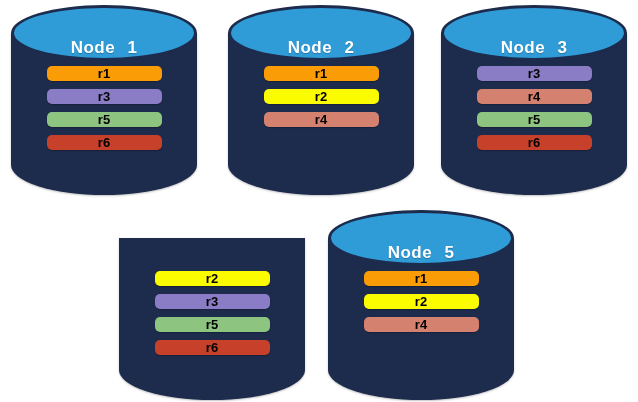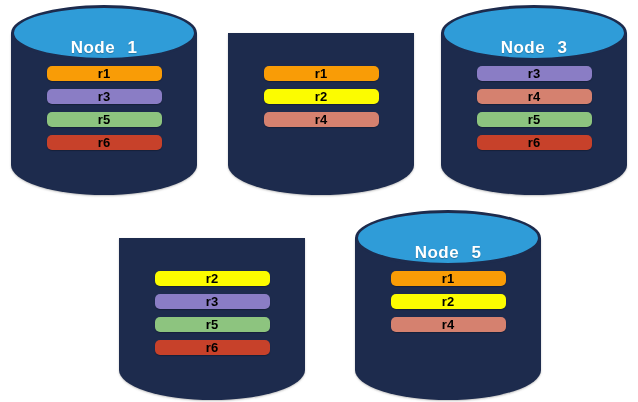--- a/index.html
+++ b/index.html
@@ -84,20 +84,23 @@
     </div>
     <div class="bars">
         <div class="bar" style="background: rgb(249, 156, 6); color: rgb(0, 0, 0);">r1</div>
         <div class="bar" style="background: rgb(138, 125, 197); color: rgb(0, 0, 0);">r3</div>
         <div class="bar" style="background: rgb(141, 196, 127); color: rgb(0, 0, 0);">r5</div>
         <div class="bar" style="background: rgb(199, 65, 42); color: rgb(0, 0, 0);">r6</div>
       </div>
   </div>
     <div class="node" style="left: 228px; top: 5px;">
     <div class="cyl-body" style="background: rgb(29, 43, 77);"></div>
+    <div class="cyl-top" style="background: rgb(47, 156, 216); border-color: rgb(29, 43, 77);">
+      <span class="node-label" style="color: rgb(255, 255, 255);">Node 2</span>
+    </div>
     <div class="bars">
         <div class="bar" style="background: rgb(249, 156, 6); color: rgb(0, 0, 0);">r1</div>
         <div class="bar" style="background: rgb(252, 252, 0); color: rgb(0, 0, 0);">r2</div>
         <div class="bar" style="background: rgb(213, 129, 111); color: rgb(0, 0, 0);">r4</div>
       </div>
   </div>
     <div class="node" style="left: 441px; top: 5px;">
     <div class="cyl-body" style="background: rgb(29, 43, 77);"></div>
     <div class="cyl-top" style="background: rgb(47, 156, 216); border-color: rgb(29, 43, 77);">
       <span class="node-label" style="color: rgb(255, 255, 255); margin-top: 24px;">Node 3</span>
@@ -111,21 +114,21 @@
   </div>
     <div class="node" style="left: 119px; top: 210px;">
     <div class="cyl-body" style="background: rgb(29, 43, 77);"></div>
     <div class="bars">
         <div class="bar" style="background: rgb(252, 252, 0); color: rgb(0, 0, 0);">r2</div>
         <div class="bar" style="background: rgb(138, 125, 197); color: rgb(0, 0, 0);">r3</div>
         <div class="bar" style="background: rgb(141, 196, 127); color: rgb(0, 0, 0);">r5</div>
         <div class="bar" style="background: rgb(199, 65, 42); color: rgb(0, 0, 0);">r6</div>
       </div>
   </div>
-    <div class="node" style="left: 355px; top: 210px;">
+    <div class="node" style="left: 328px; top: 210px;">
     <div class="cyl-body" style="background: rgb(29, 43, 77);"></div>
     <div class="cyl-top" style="background: rgb(47, 156, 216); border-color: rgb(29, 43, 77);">
       <span class="node-label" style="color: rgb(255, 255, 255);">Node 5</span>
     </div>
     <div class="bars">
         <div class="bar" style="background: rgb(249, 156, 6); color: rgb(0, 0, 0);">r1</div>
         <div class="bar" style="background: rgb(252, 252, 0); color: rgb(0, 0, 0);">r2</div>
         <div class="bar" style="background: rgb(213, 129, 111); color: rgb(0, 0, 0);">r4</div>
       </div>
   </div>

